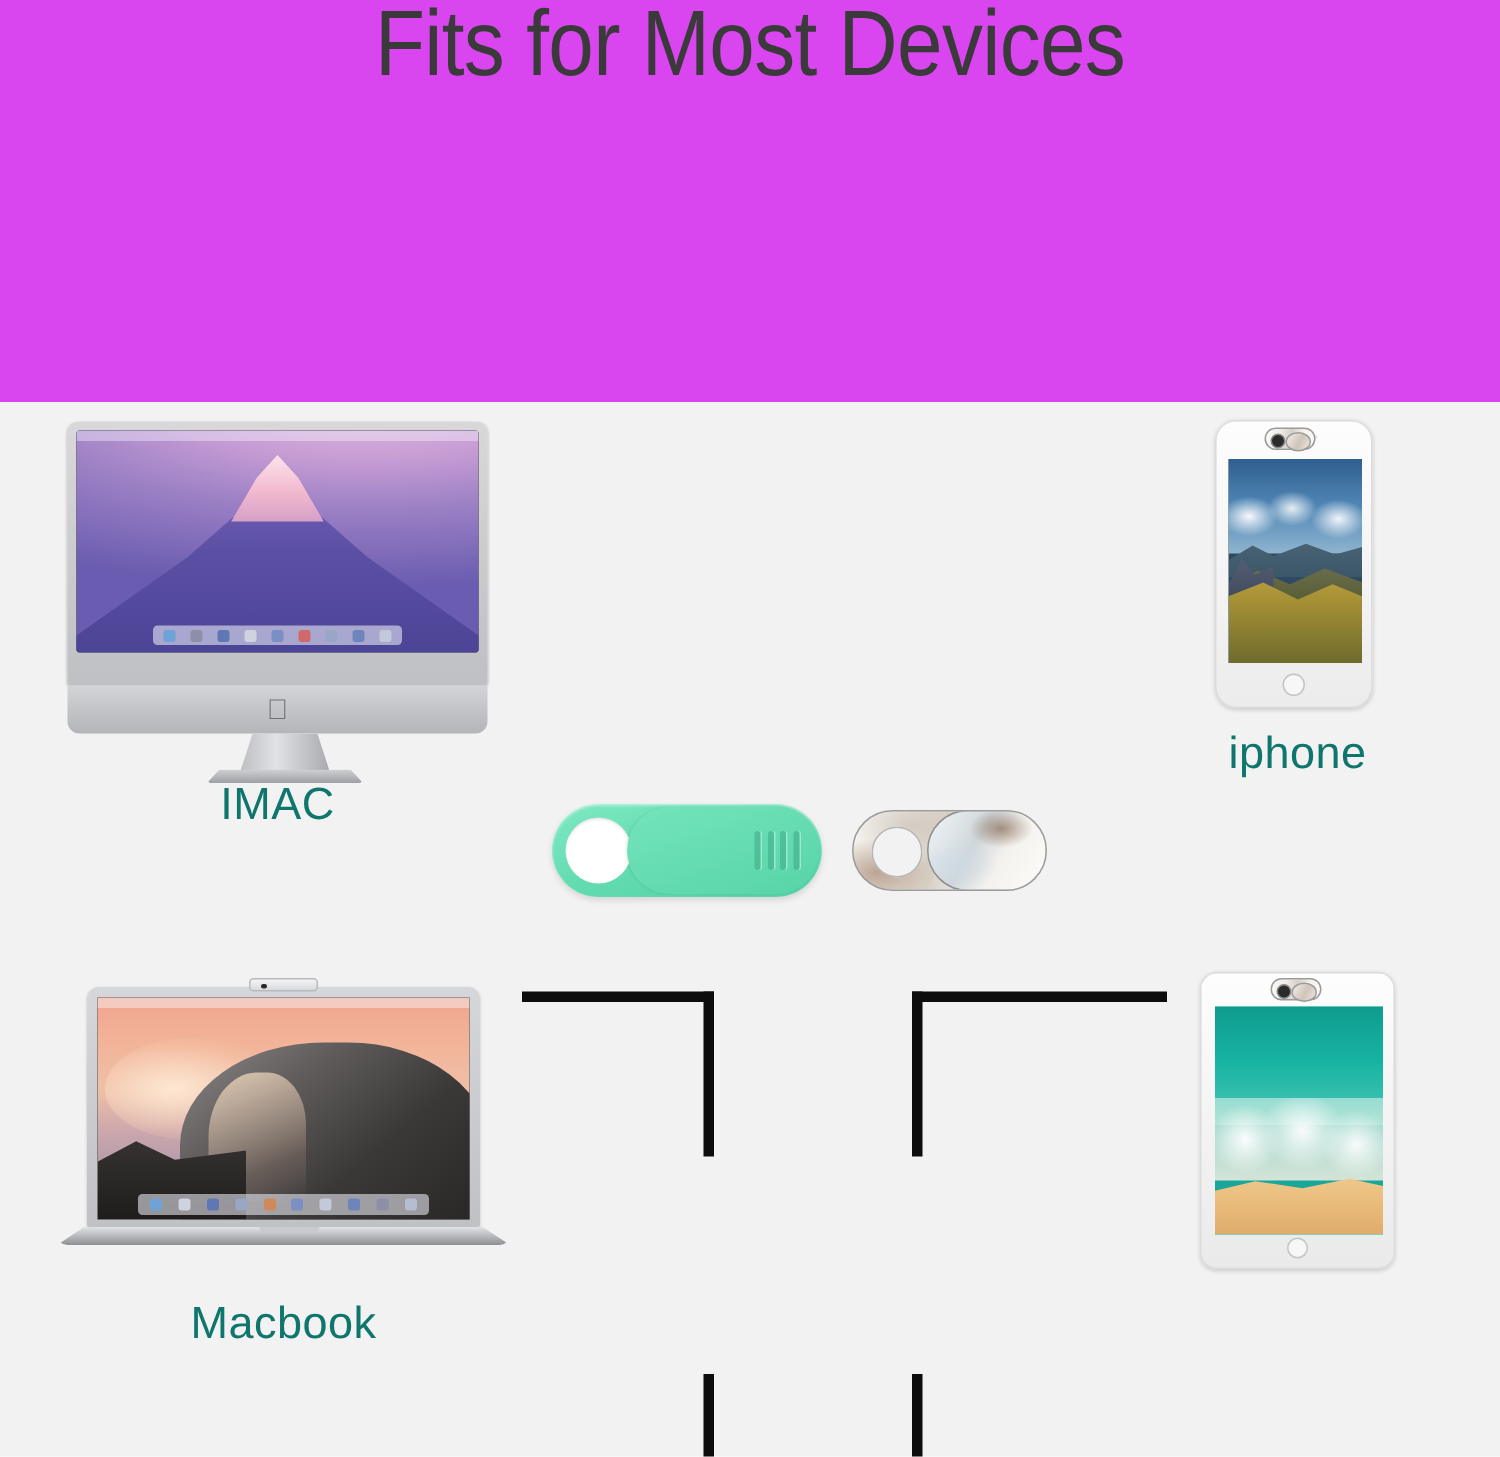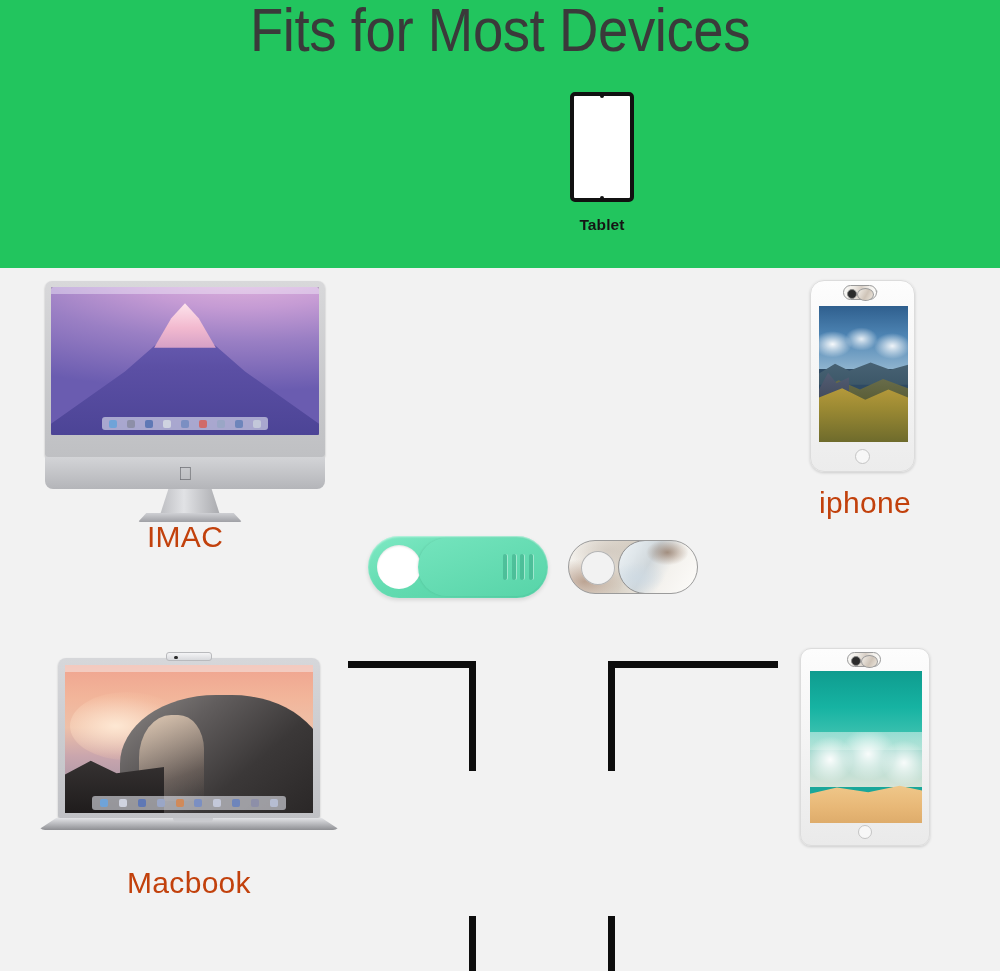--- a/index.html
+++ b/index.html
@@ -12,21 +12,21 @@
     overflow: hidden;
   }
 
   #page { position: relative; width: 1000px; height: 971px; }
 
   
   #top-section {
     position: absolute;
     left: 0; top: 0;
     width: 1000px; height: 268px;
-    background: #22c55e;
+    background: #d946ef;
   }
 
   #headline {
     position: absolute;
     left: 0; top: -2px;
     width: 1000px;
     text-align: center;
     font-size: 62px;
     line-height: 64px;
     font-weight: 400;
@@ -157,21 +157,21 @@
     position: absolute;
     left: 0; top: 268px;
     width: 1000px; height: 703px;
     background: #f2f2f2;
   }
 
   .dev-label {
     position: absolute;
     text-align: center;
     font-size: 30px;
-    color: #c2410c;
+    color: #0f766e;
     letter-spacing: 0.3px;
     white-space: nowrap;
   }
 
   
   #imac-block { position: absolute; left: 45px; top: 13px; width: 290px; height: 230px; }
   .imac-bezel {
     position: absolute; left: 0; top: 0;
     width: 280px; height: 176px;
     background: linear-gradient(#d8d8da, #bfc0c3);
@@ -536,30 +536,20 @@
 <div id="page">
 
   <section id="top-section">
 
     <h1 id="headline">Fits for Most Devices</h1>
 
     <div id="device-icon-row">
 
 
 
-      <div class="device-icon-cell" style="left:420px; top:0; width:64px;">
-        <div class="icon-holder">
-          <div class="tab-wrap">
-            <div class="tab-body"></div>
-            <div class="tab-dot-top"></div>
-            <div class="tab-dot-bot"></div>
-          </div>
-        </div>
-        <div class="icon-caption">Tablet</div>
-      </div>
 
 
     </div>
   </section>
 
   <section id="main-section">
 
     <div id="imac-block">
       <div class="imac-bezel">
         <div class="imac-screen">

